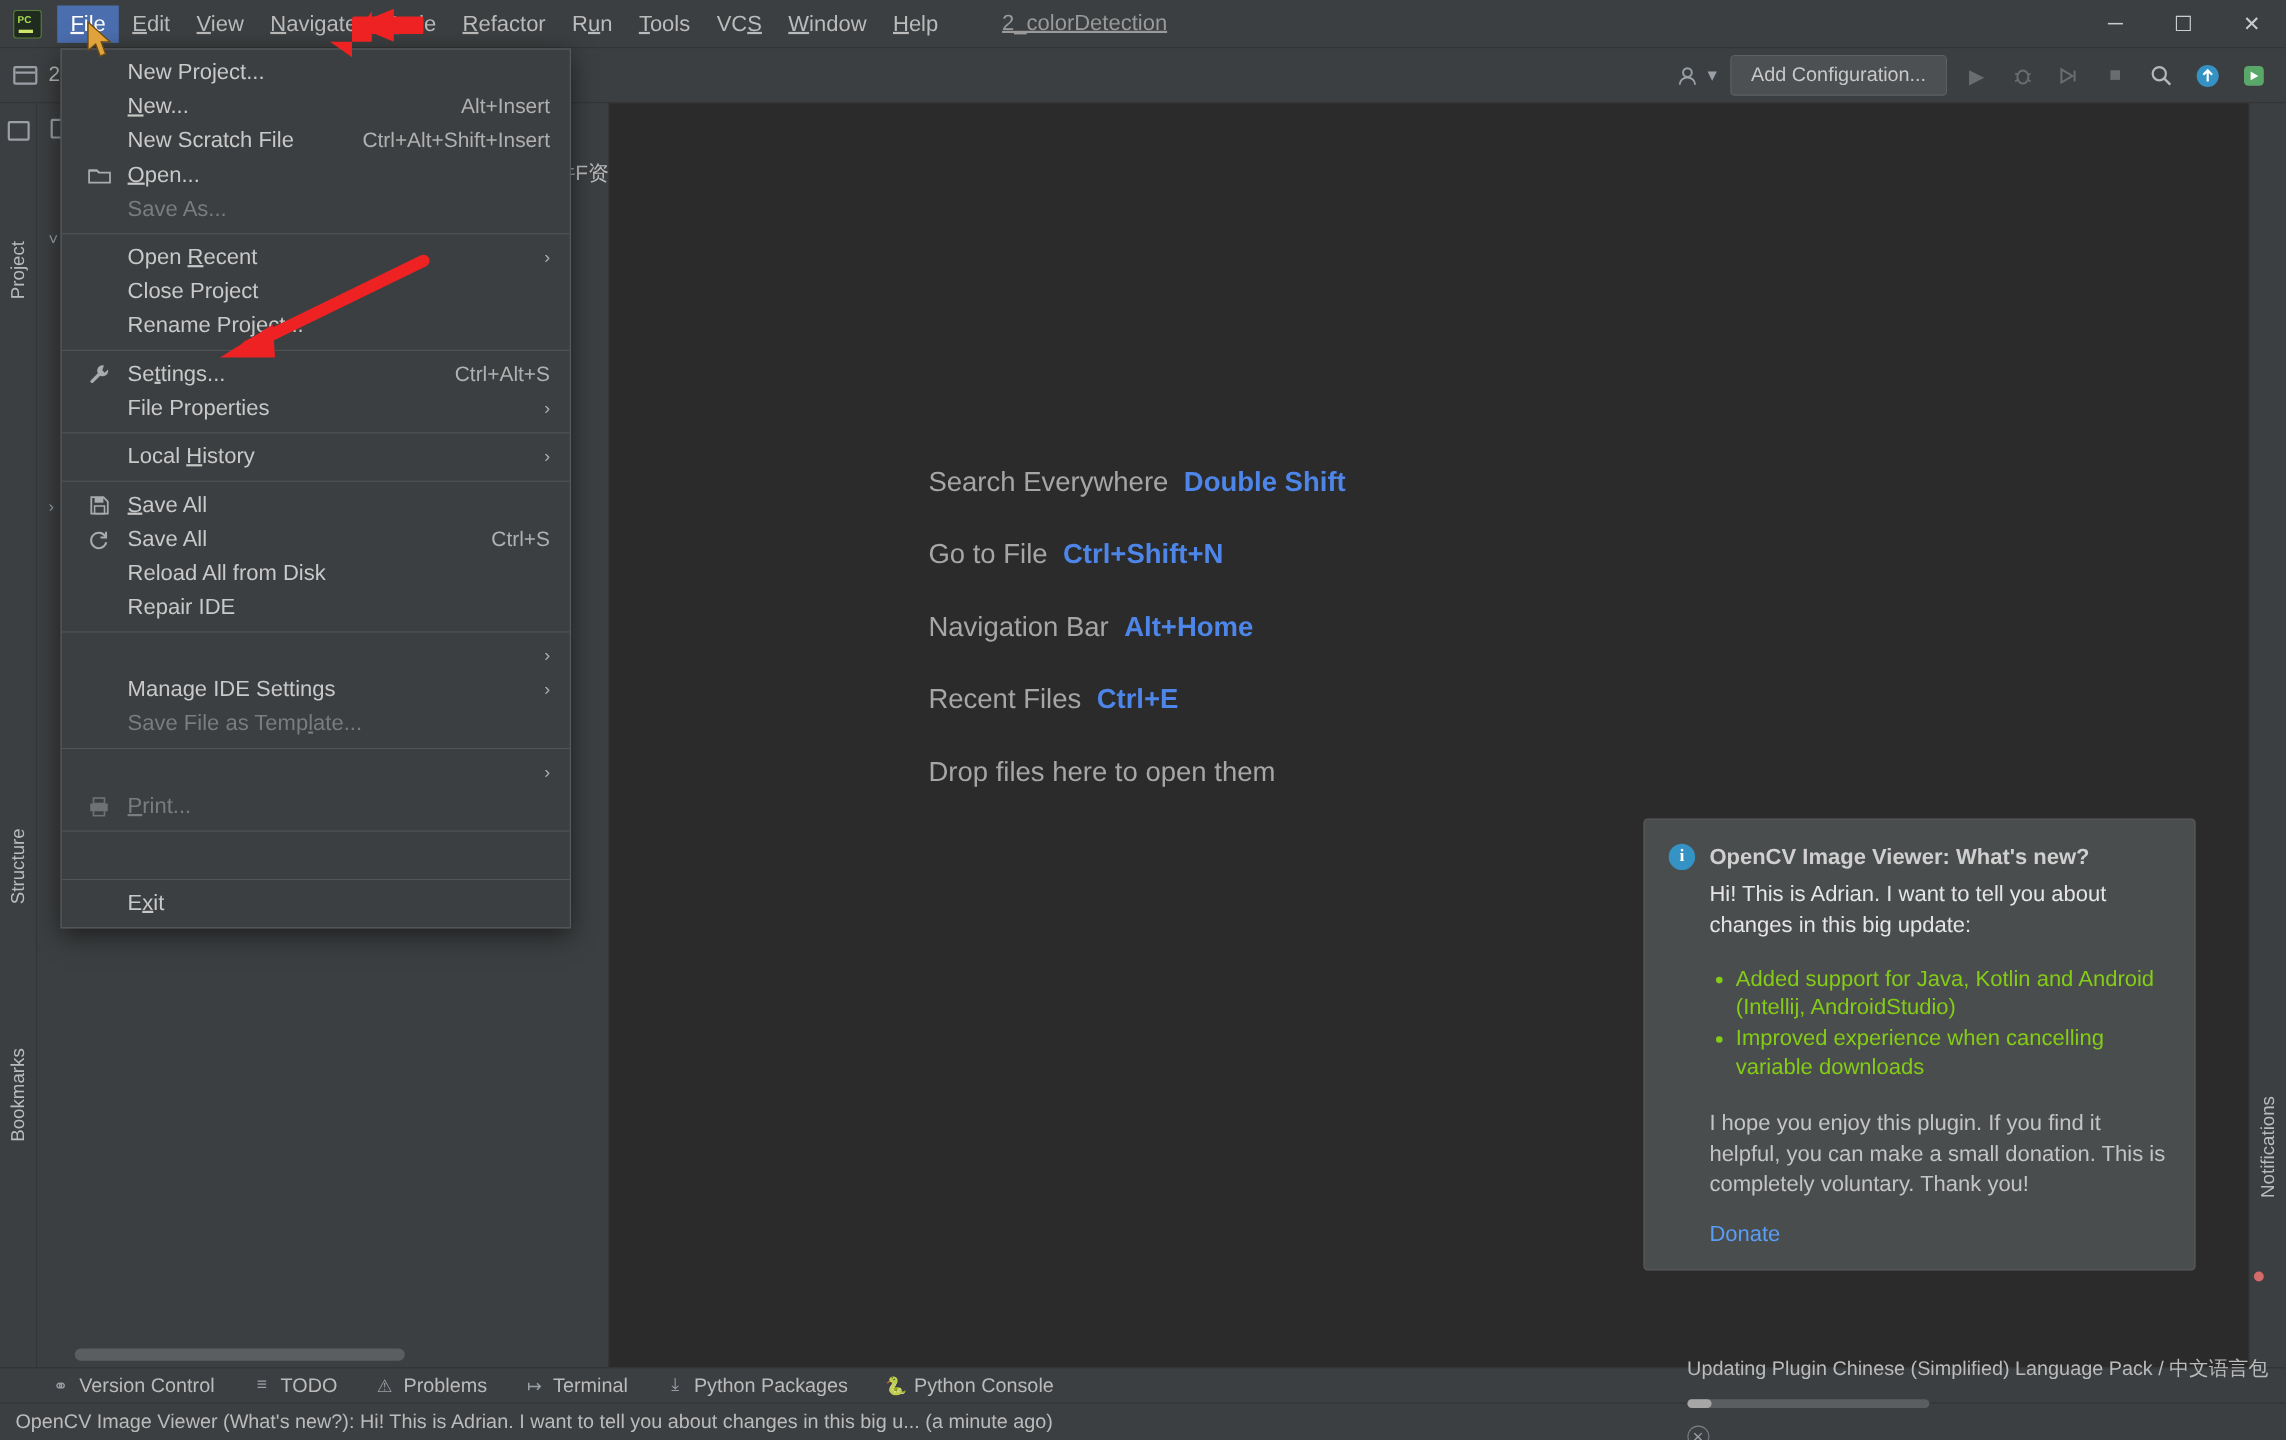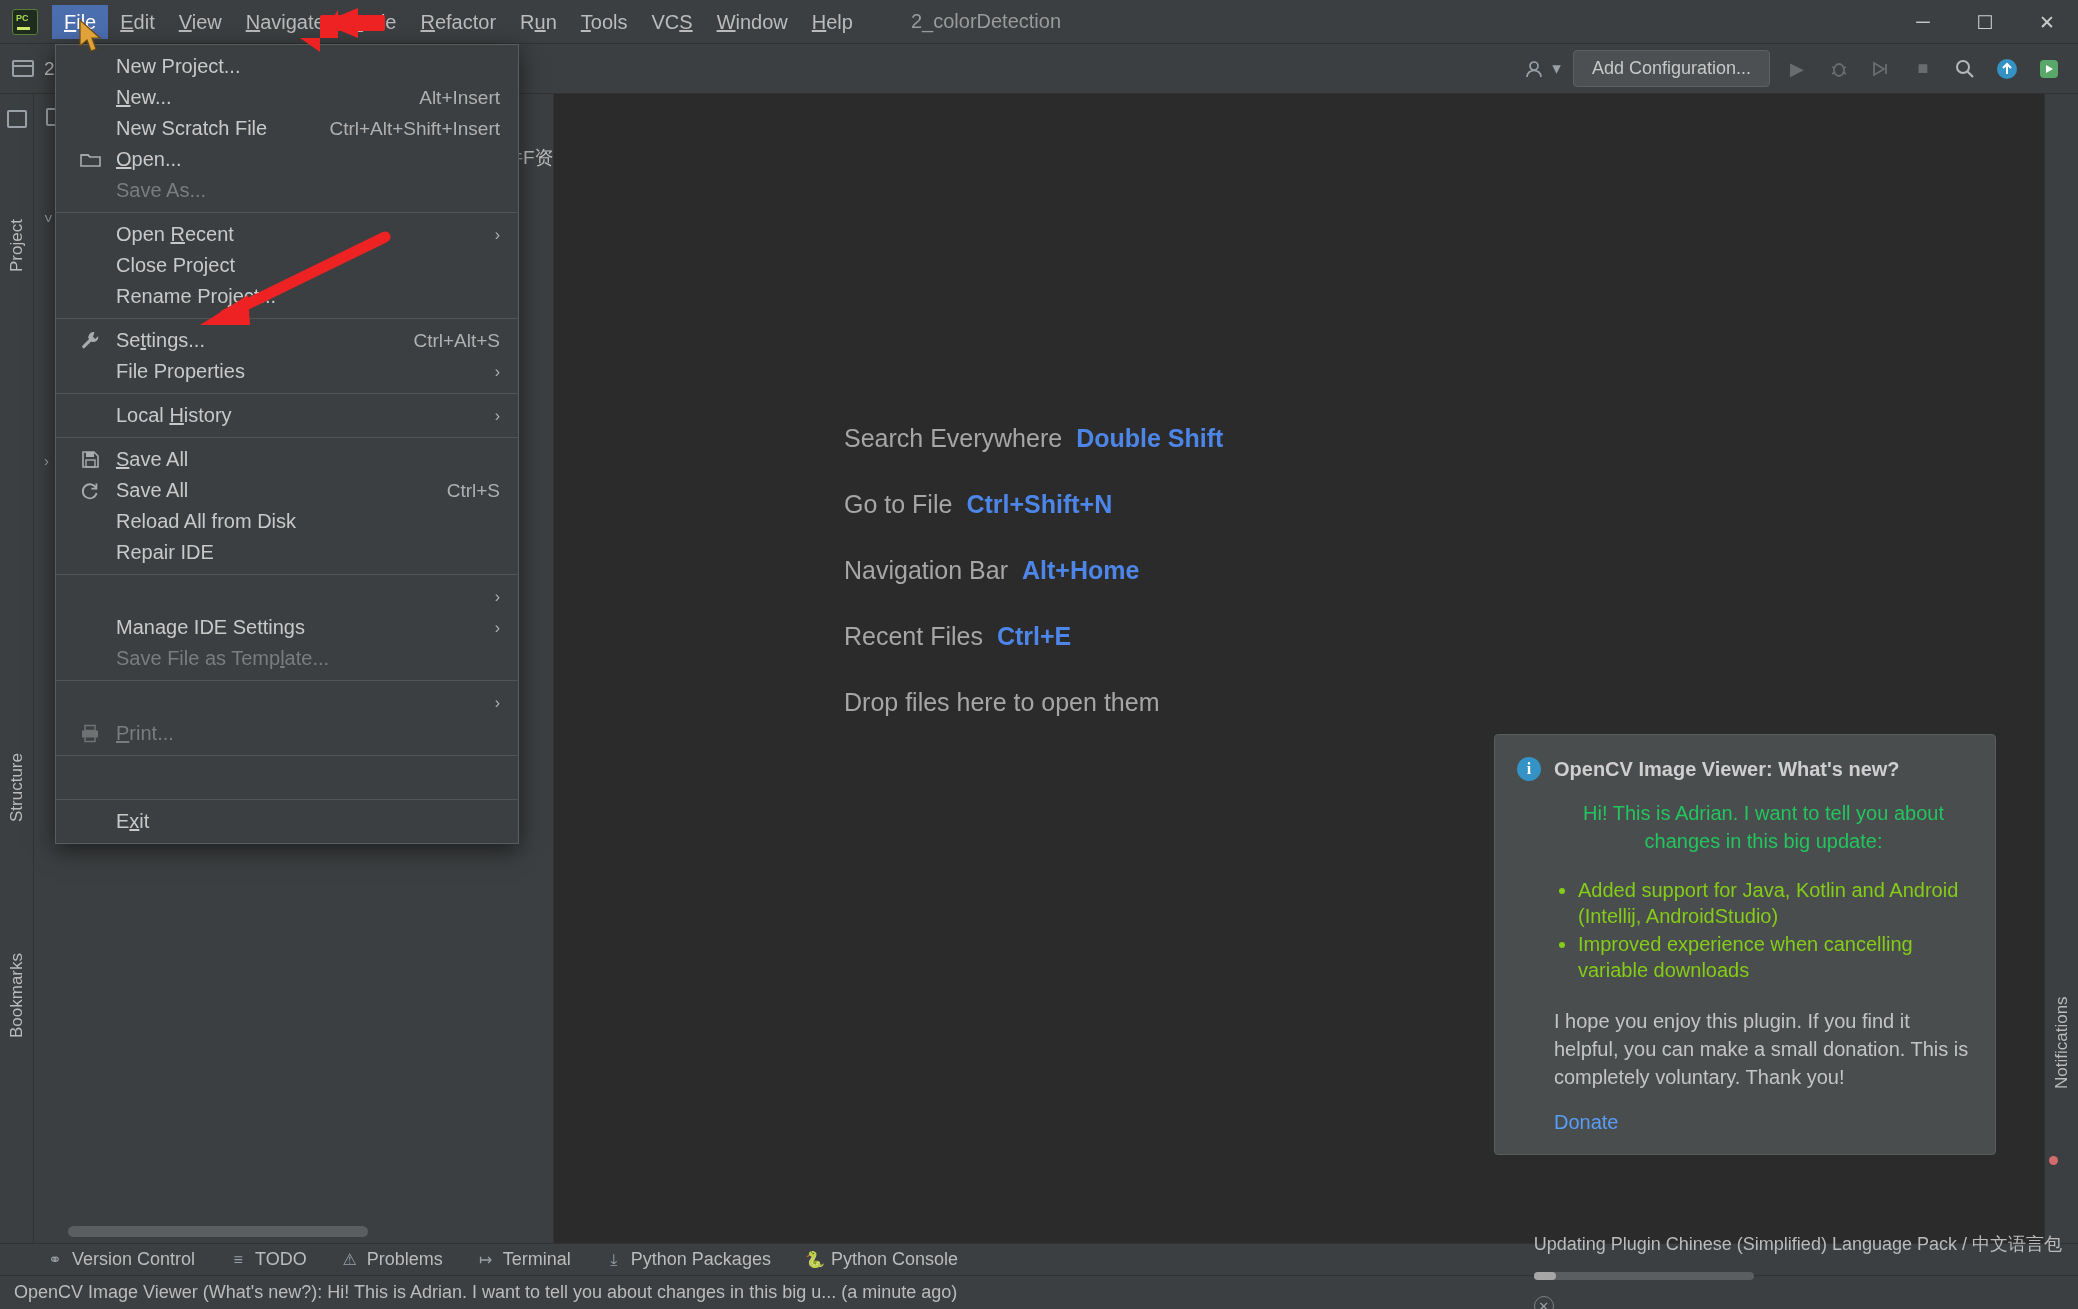--- a/index.html
+++ b/index.html
@@ -26,21 +26,21 @@
       font:700 9px "Liberation Sans",sans-serif; color:#a9dd4f; letter-spacing:0px; }
   .pc-logo .g2{ position:absolute; left:4px; bottom:4px; width:13px; height:3px; background:#cfe86a; }
   .menu-bar{ display:flex; align-items:center; height:44px; }
   .menu-item{
     padding:5px 12px; font-size:20px; color:#bbbbbb; cursor:default;
     line-height:24px; white-space:nowrap;
   }
   .menu-item u{ text-decoration:underline; }
   .menu-item.active{ background:#4b6eaf; color:#ffffff; }
   .win-title{
-    margin-left:46px; font-size:20px; color:#9a9a9a; white-space:nowrap;
+    margin-left:46px; font-size:20px; color:#9a9a9a; white-space:nowrap;text-decoration:underline;
   }
   .win-controls{
     position:absolute; right:0; top:0; height:44px; display:flex; align-items:center;
   }
   .win-btn{ width:62px; height:44px; display:flex; align-items:center; justify-content:center;
     color:#cccccc; font-size:19px; cursor:default; }
 
   
   .toolbar{
     position:absolute; left:0; top:44px; width:2078px; height:50px;
@@ -130,21 +130,21 @@
     padding:20px 22px 20px 22px; color:#c4c4c4;
   }
   .notif-top{ display:flex; gap:13px; align-items:flex-start; }
   .info-ico{
     width:24px; height:24px; border-radius:50%; background:#3592c4; color:#ffffff;
     font:700 16px "Liberation Serif",serif; display:flex; align-items:center; justify-content:center;
     flex:none; margin-top:2px;
   }
   .notif-title{ font-size:20px; font-weight:700; color:#cfcfcf; line-height:28px; }
   .notif-body{ margin-left:37px; }
-  .notif-p{ font-size:20px; line-height:28px; color:#22c55e; margin-top:16px;text-align:center; }
+  .notif-p{ font-size:20px; line-height:28px; color:#e5e5e5; margin-top:6px; }
   .notif-ul{ margin:22px 0 0 24px; }
   .notif-li{ font-size:20px; line-height:26px; color:#84cc16; list-style:disc; margin-bottom:2px; }
   .notif-p2{ font-size:20px; line-height:28px; color:#c4c4c4; margin-top:24px; }
   .donate{ font-size:20px; color:#589df6; margin-top:20px; display:inline-block; cursor:pointer; }
 
   
   .bottombar{
     position:absolute; left:0; bottom:34px; width:2078px; height:32px;
     background:#3c3f41; display:flex; align-items:center; padding-left:46px; gap:34px;
     border-top:1px solid #323232;

